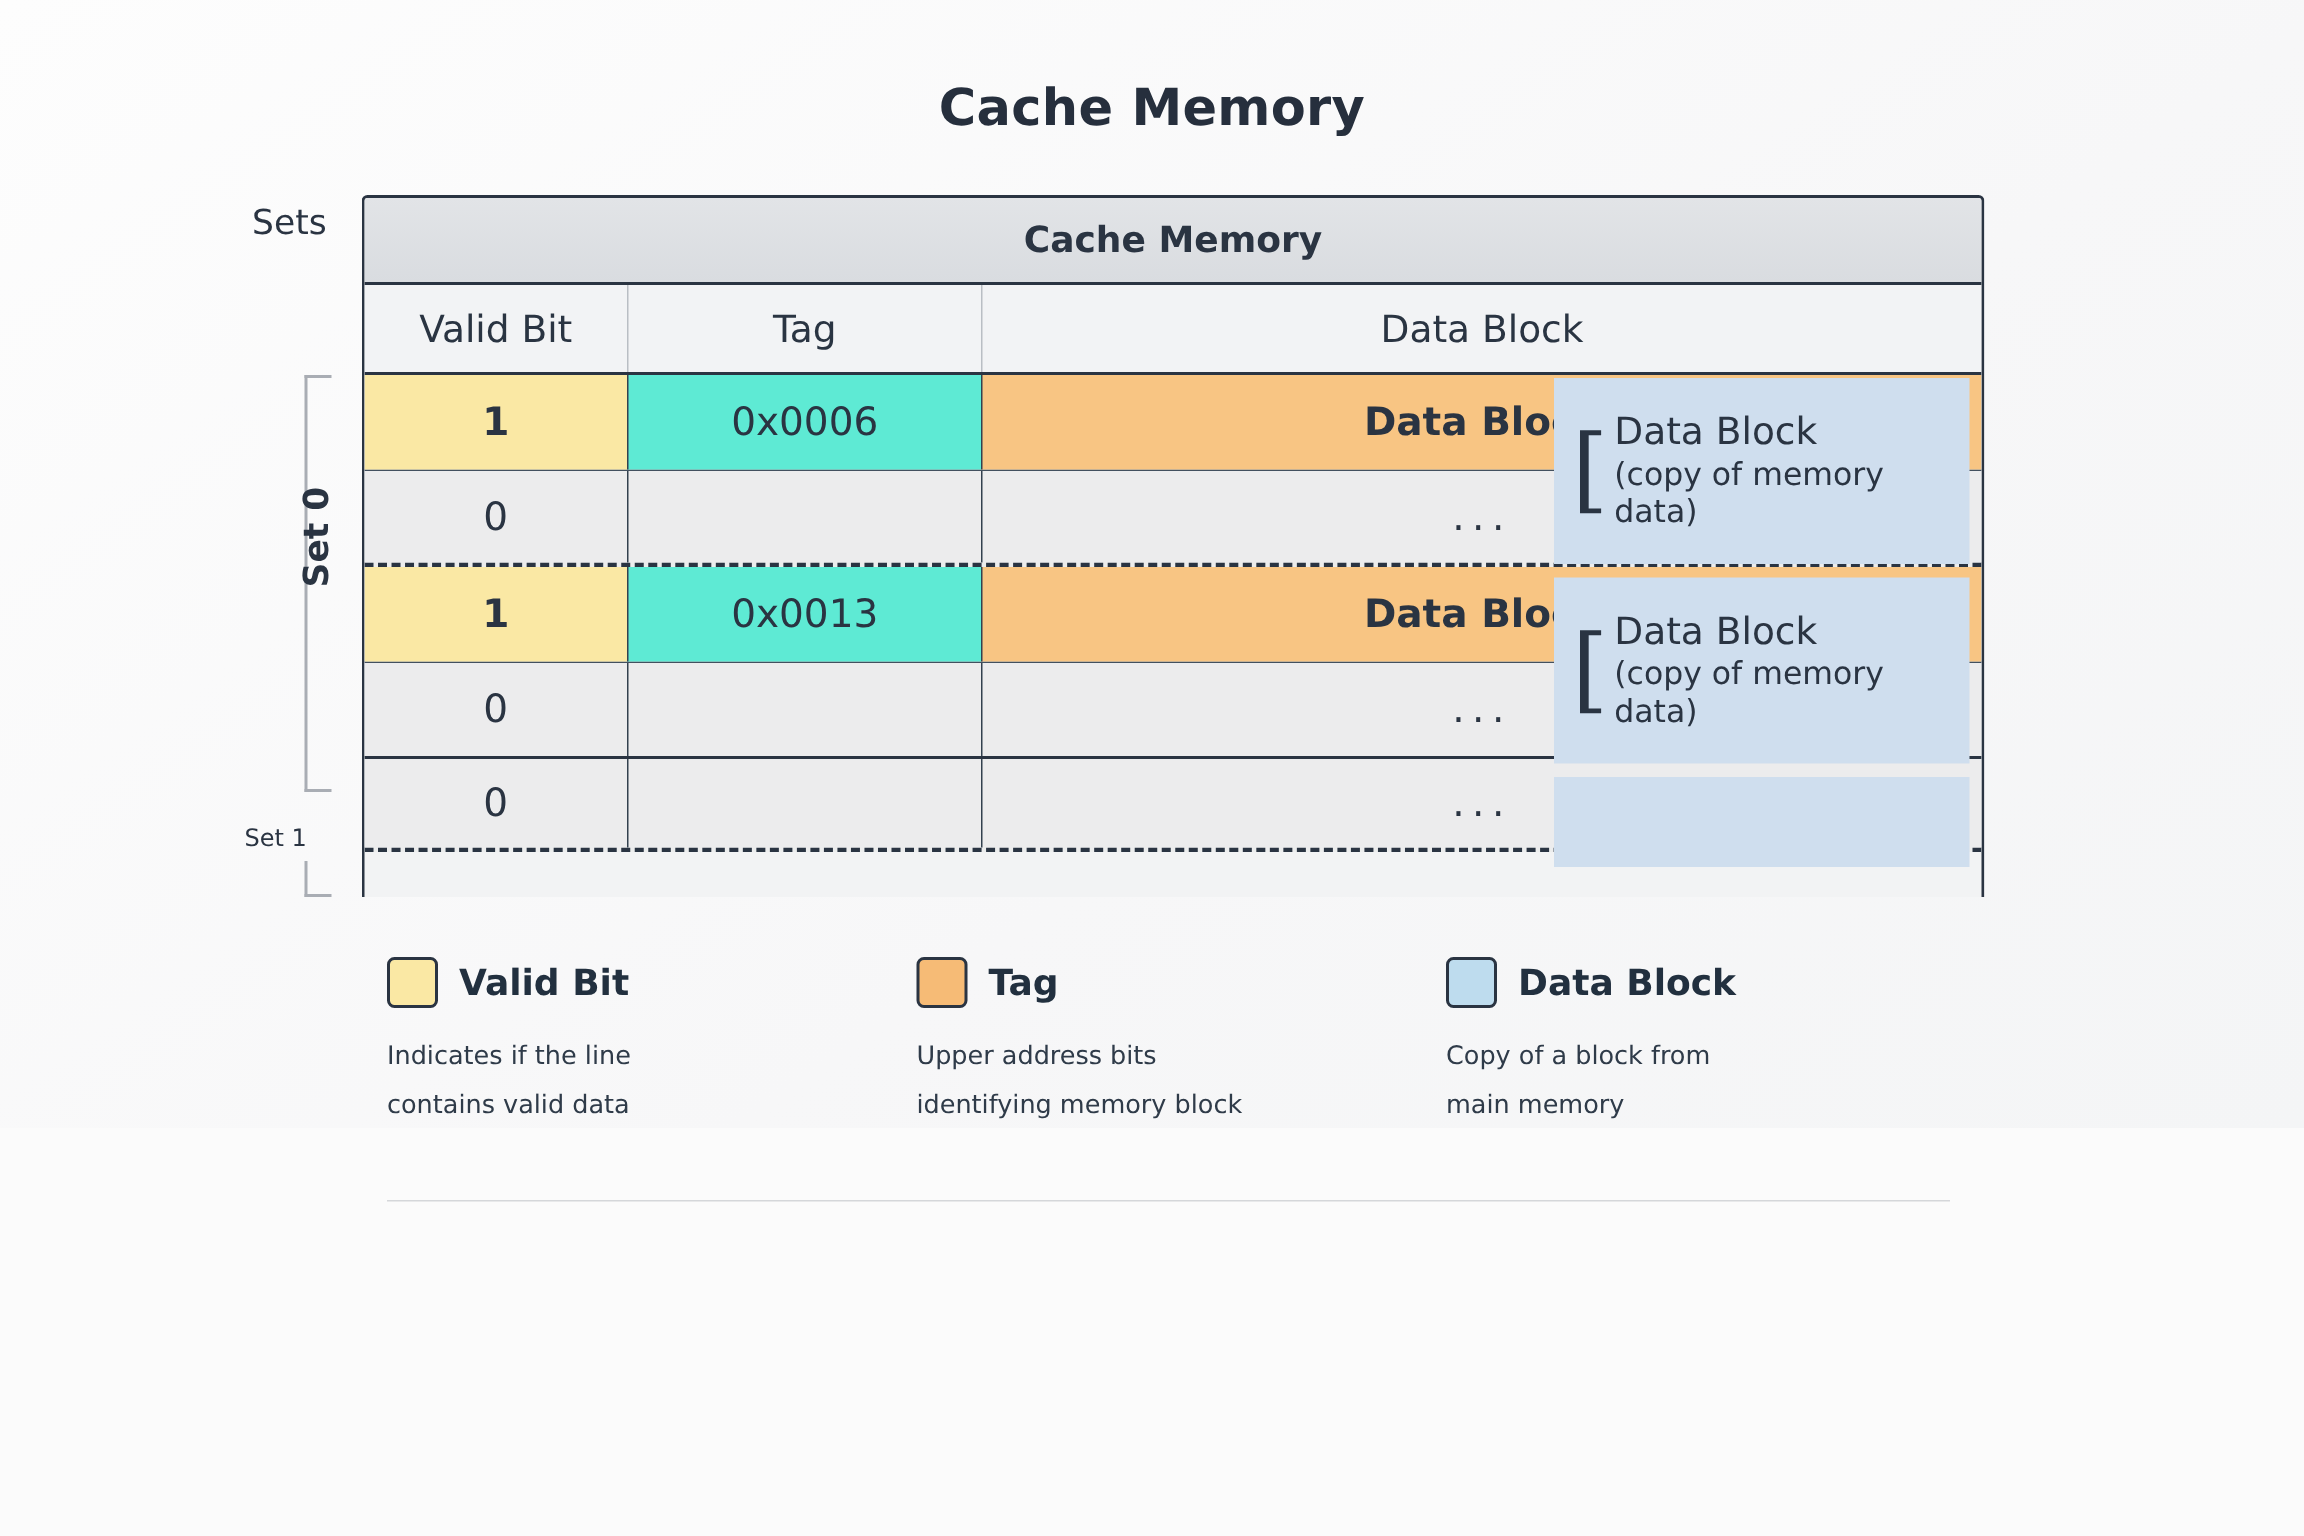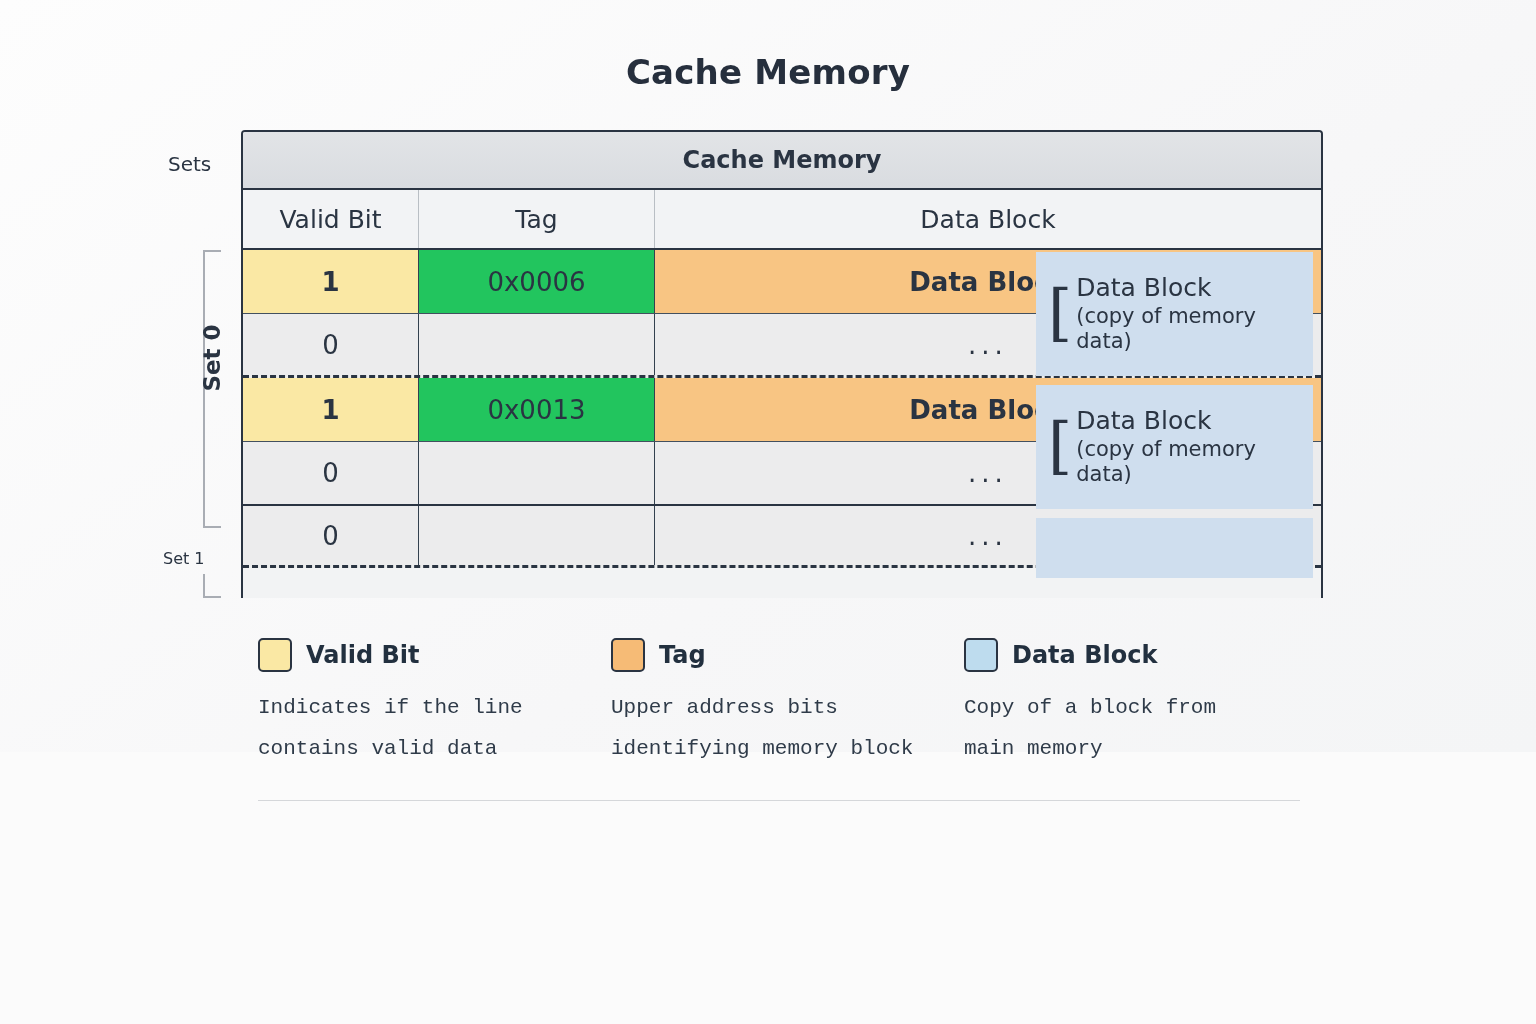--- a/index.html
+++ b/index.html
@@ -30,22 +30,22 @@
     font-size: 34px;
     font-weight: 700;
     letter-spacing: 0.2px;
     color: #262f3d;
   }
 
   
   .sets-label {
     position: absolute;
     left: 168px;
-    top: 152px;
-    font-size: 20px;
+    top: 136px;
+    font-size: 23px;
     color: #2a3442;
   }
 
   
   .set0-bracket {
     position: absolute;
     left: 203px;
     top: 250px;
     width: 18px;
     height: 278px;
@@ -146,21 +146,21 @@
     justify-content: center;
     font-size: 26px;
     color: #2a3442;
     position: relative;
   }
   .c-valid { width: 175px; }
   .c-tag   { width: 236px; border-left: 1.8px solid #33414f; }
   .c-blk   { flex: 1;      border-left: 1.8px solid #33414f; }
 
   .fill-valid { background: #fae8a4; font-weight: 700; }
-  .fill-tag   { background: #22c55e; }
+  .fill-tag   { background: #5eead4; }
   .fill-blk   { background: #f8c583; font-weight: 700; }
   .empty      { background: #ececed; }
 
   .dots { letter-spacing: 5px; font-size: 26px; color: #2a3442; }
 
   
   .dbpanel {
     position: absolute;
     left: 793px;
     width: 277px;
@@ -198,21 +198,21 @@
   .leg-head { display: flex; align-items: center; gap: 14px; }
   .swatch {
     width: 34px; height: 34px;
     border: 2px solid #2a3442;
     border-radius: 5px;
   }
   .sw-valid { background: #fae8a4; }
   .sw-tag   { background: #f6bb76; }
   .sw-blk   { background: #bedcee; }
   .leg-title { font-size: 24px; font-weight: 700; color: #22303f; }
-  .leg-desc  { margin-top: 16px; font-size: 21px; line-height: 1.95; color: #2f3b49; font-family: Liberation Mono, monospace; }
+  .leg-desc  { margin-top: 16px; font-size: 17px; line-height: 1.95; color: #2f3b49; }
   .leg-desc .l2 { display: block; }
 
   
   .divider {
     position: absolute;
     left: 258px;
     top: 800px;
     width: 1042px;
     height: 1px;
     background: #d5d7da;

